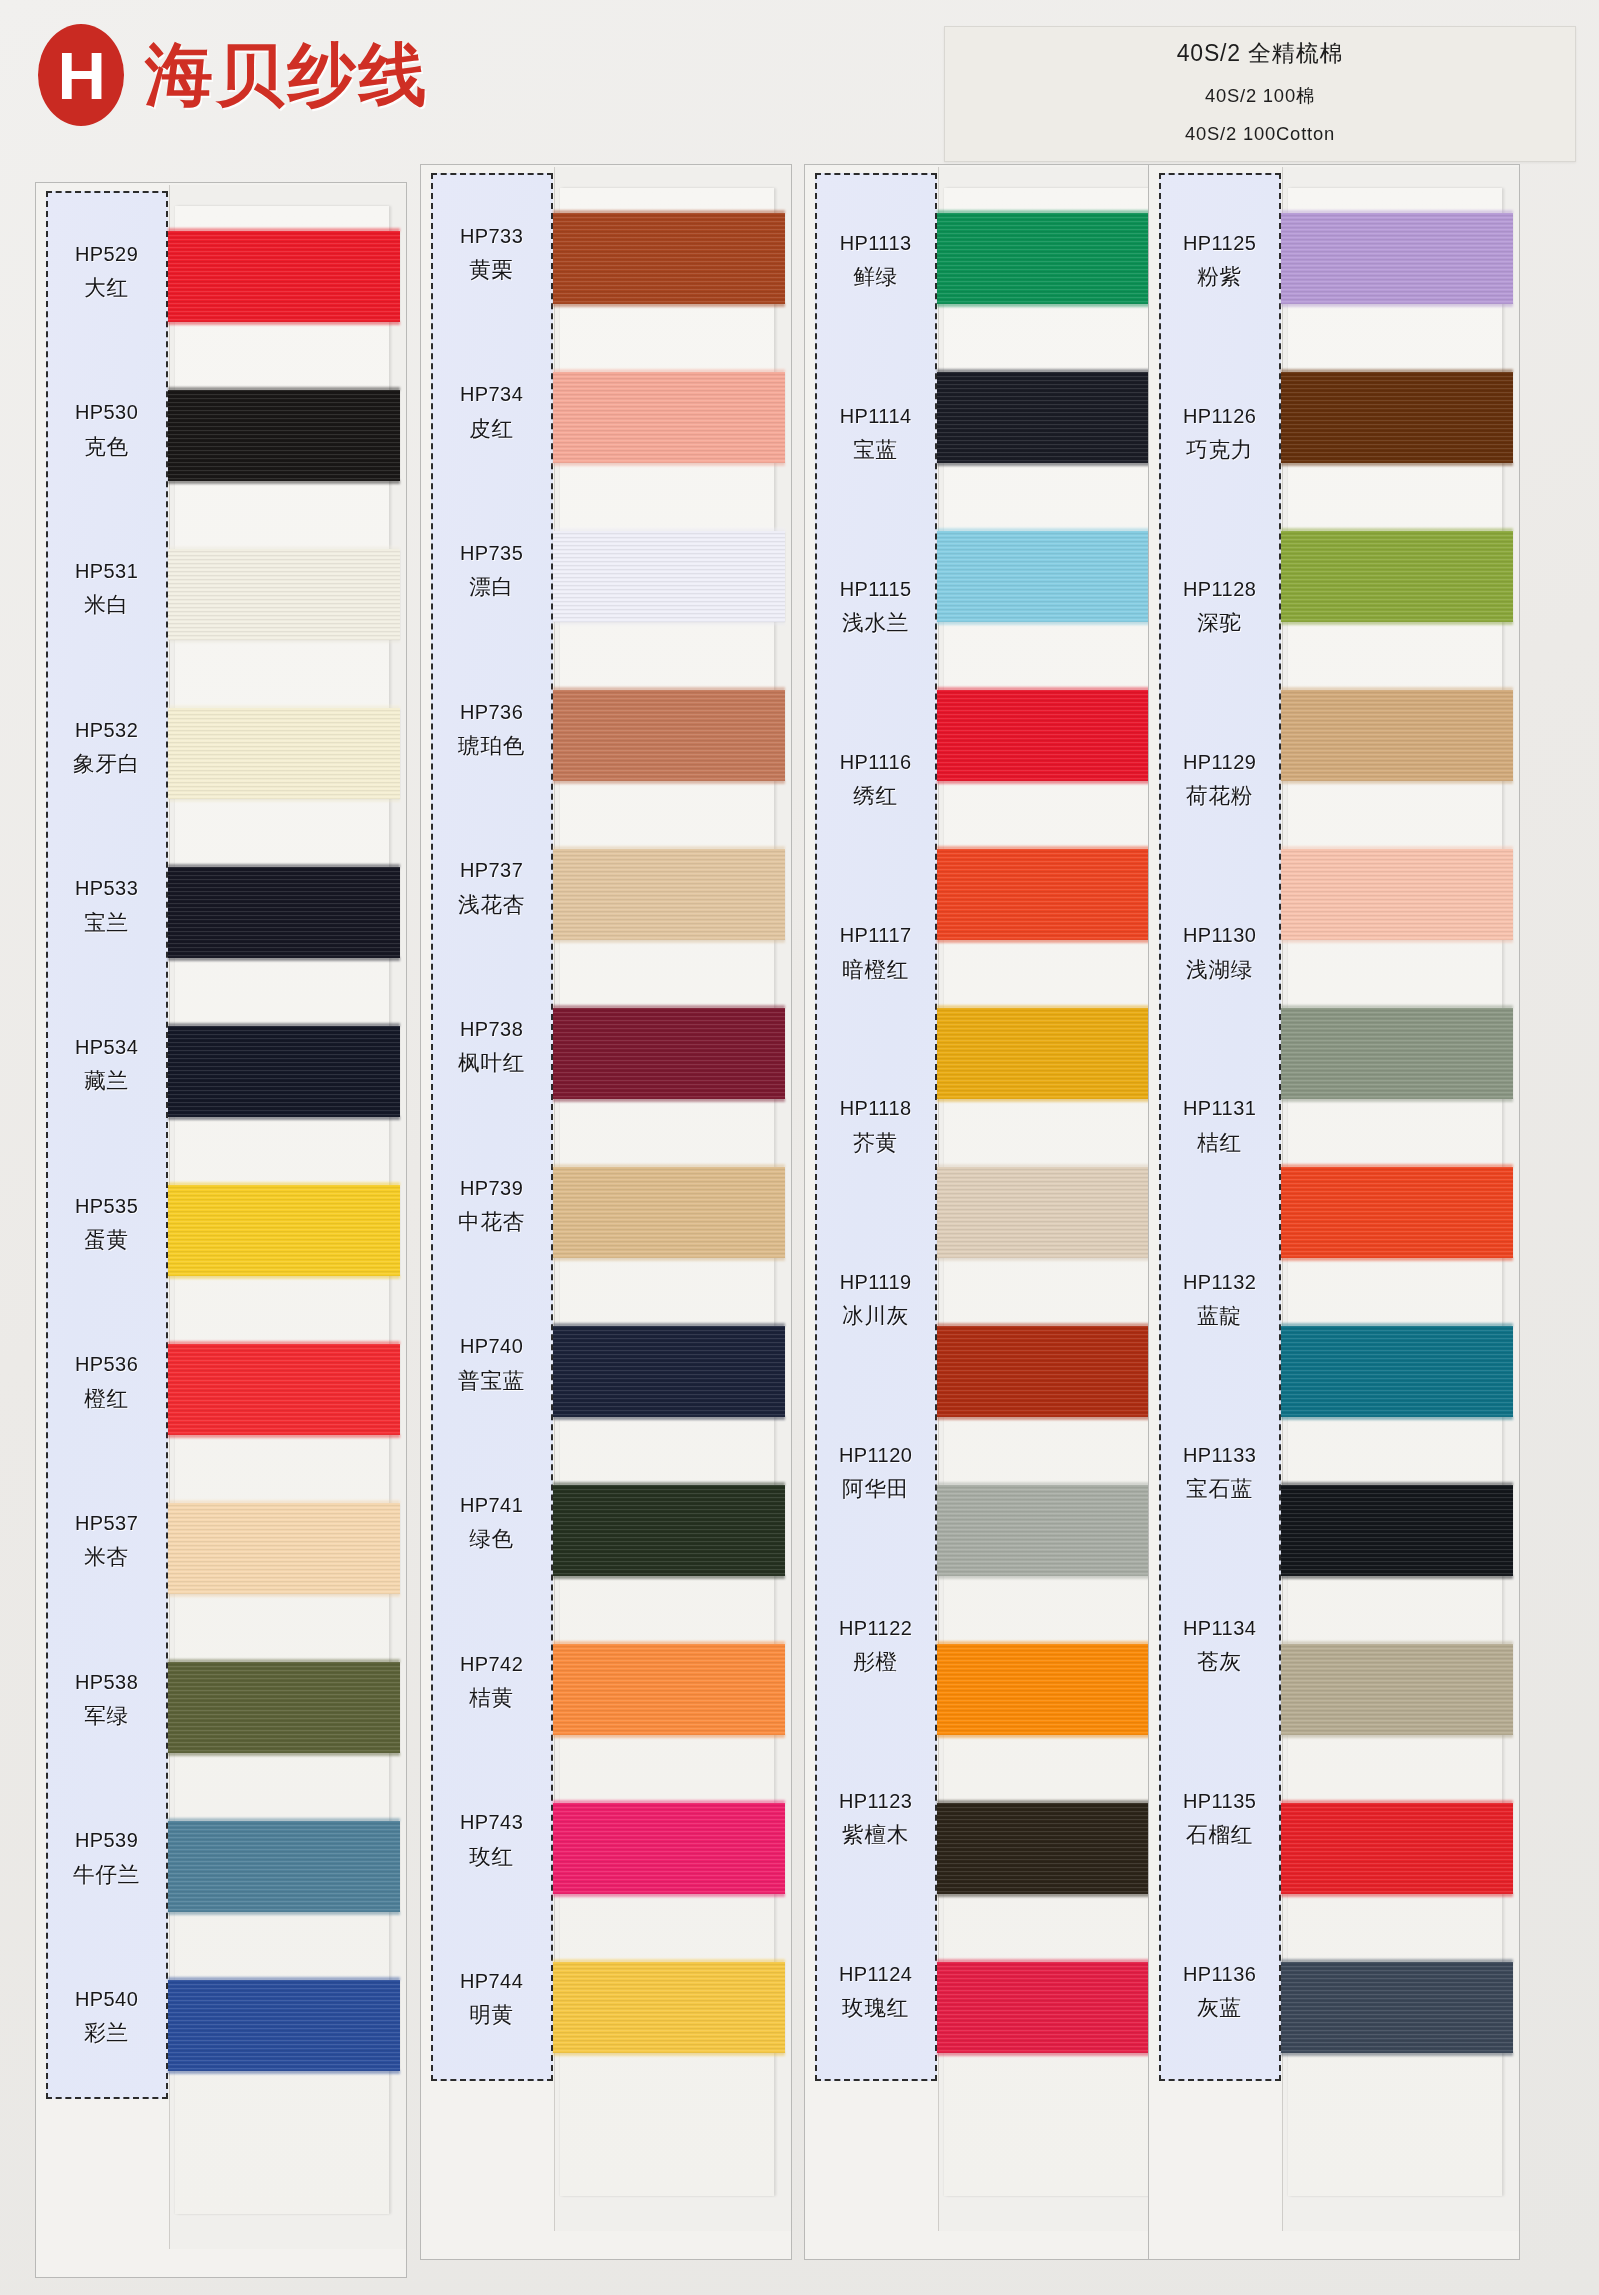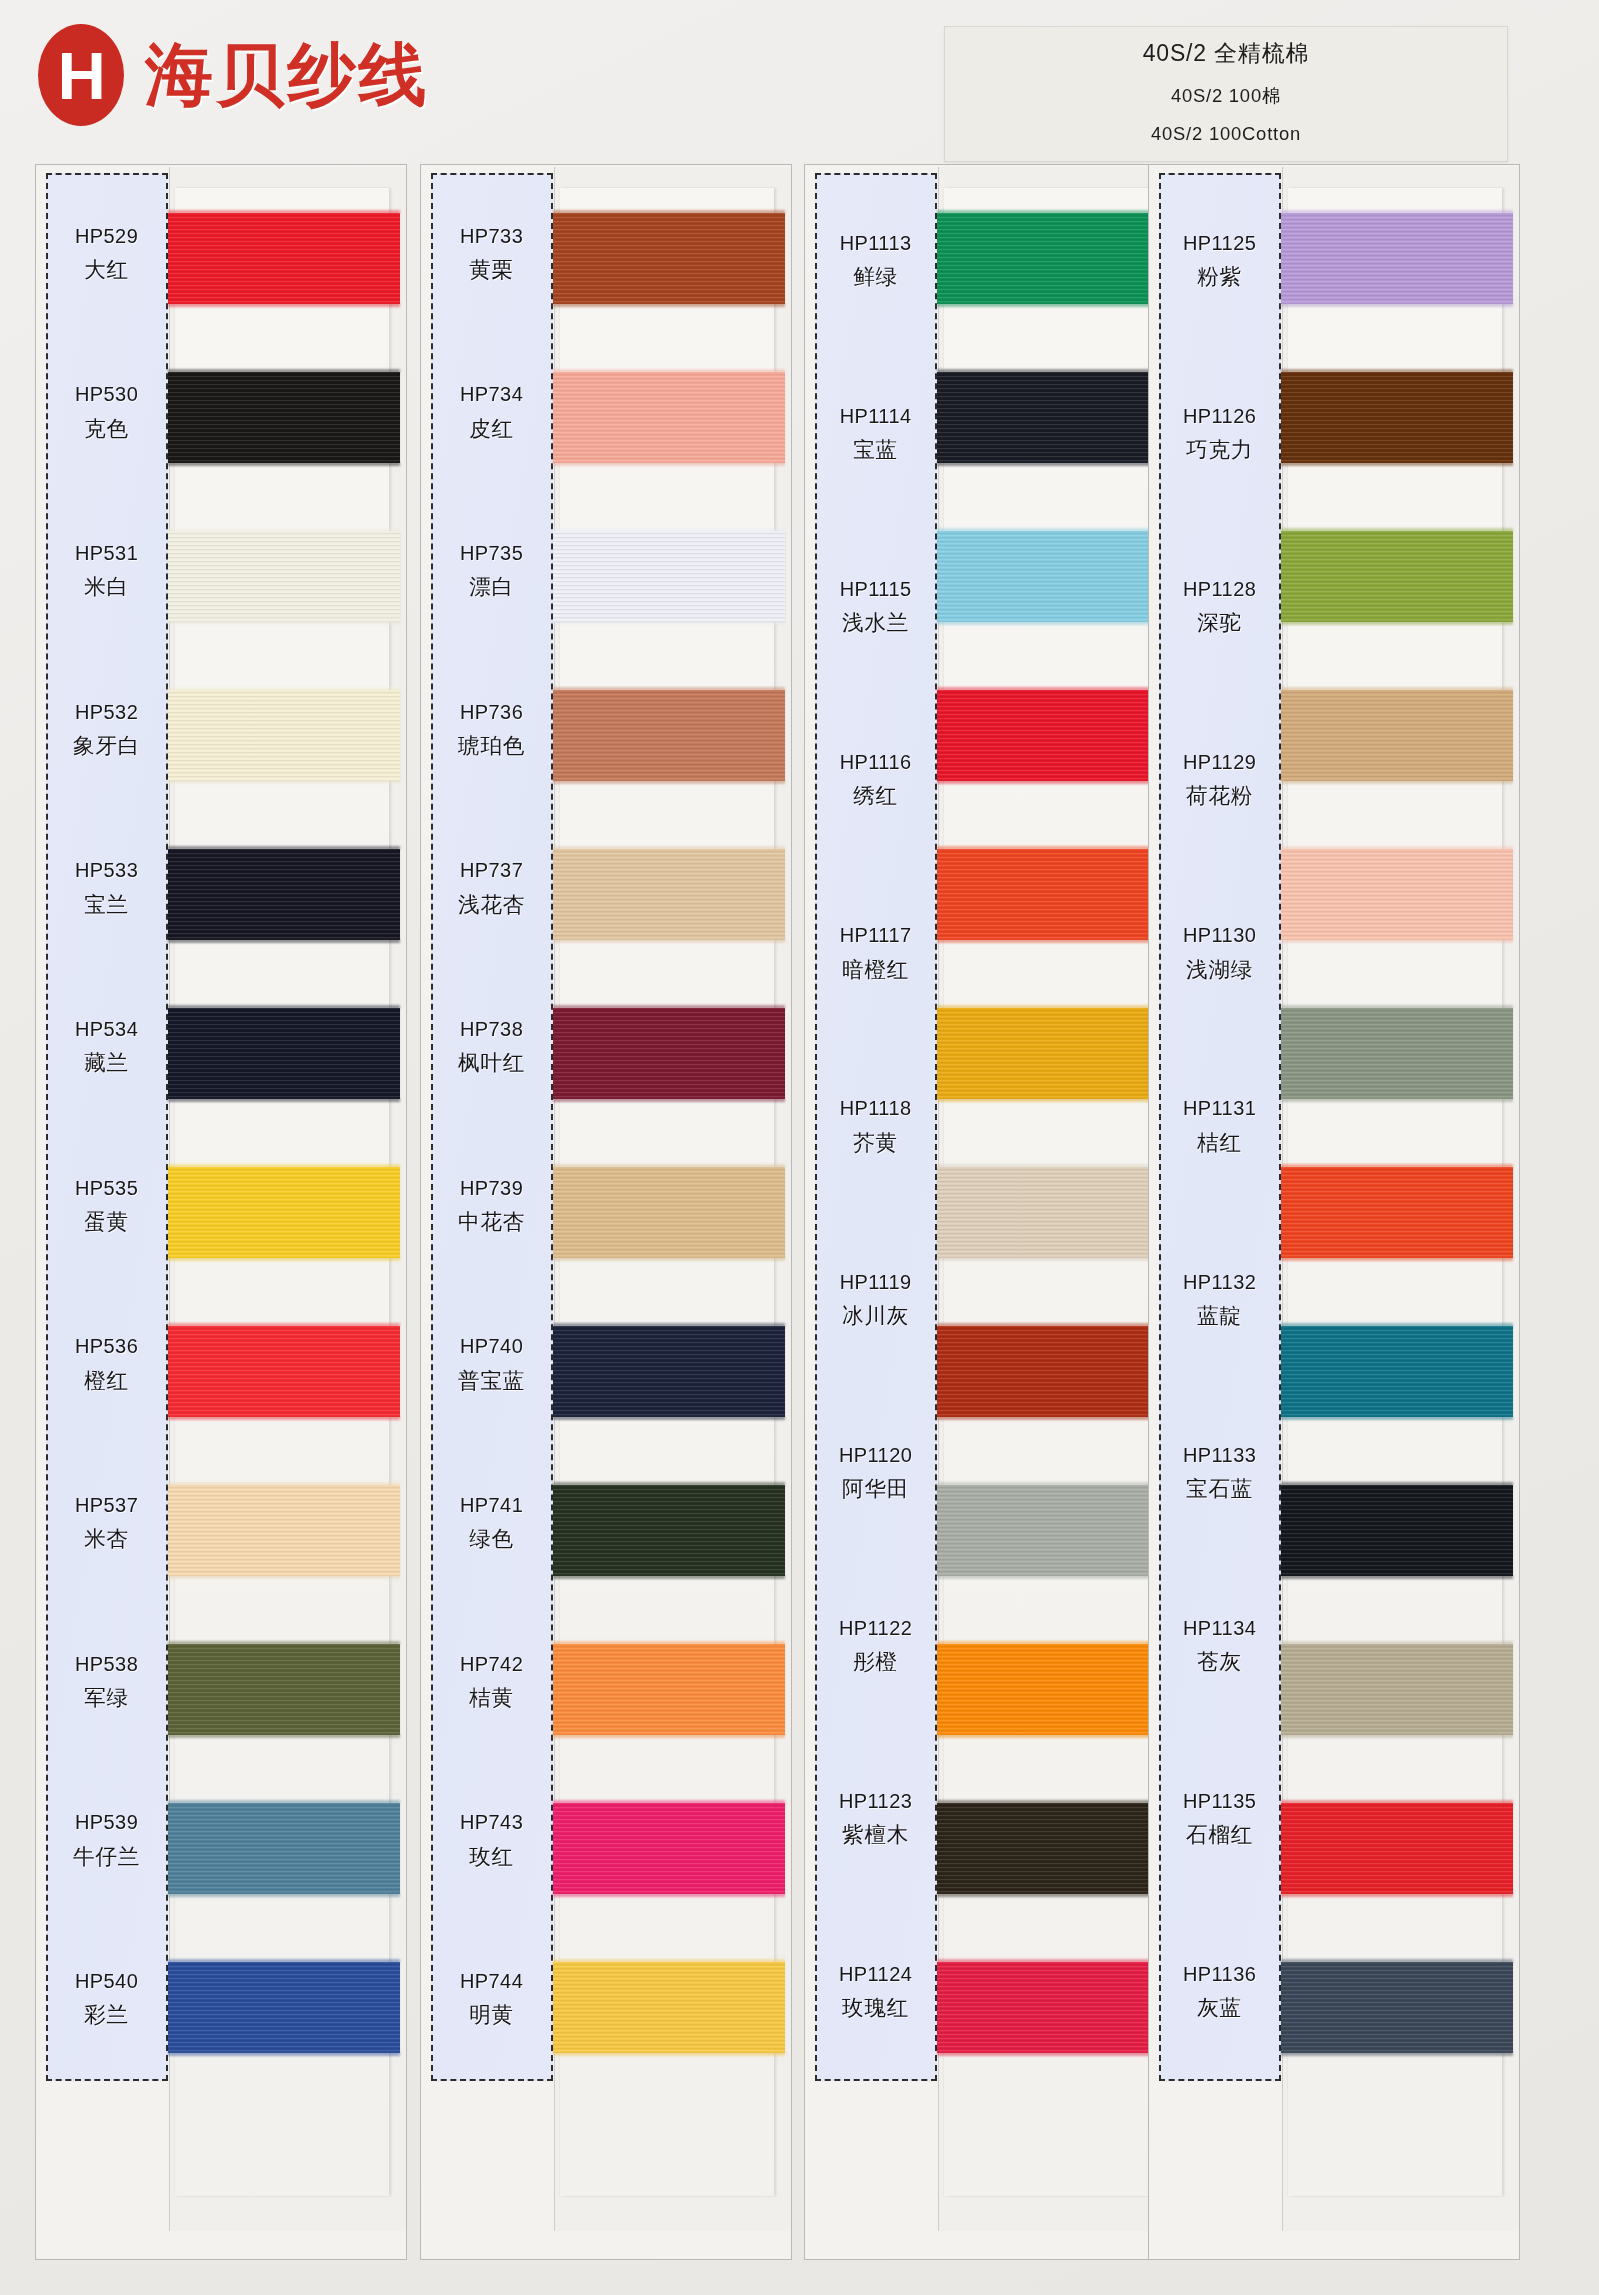--- a/index.html
+++ b/index.html
@@ -30,41 +30,41 @@
   }
   #brand-name {
     color: #cf2f24; font-size: 68px; font-weight: bold; line-height: 1;
     letter-spacing: 3.2px;
     font-family: "DejaVu Sans", "Liberation Sans", sans-serif;
     text-shadow: 1.6px 1.6px 0 rgba(255,255,255,0.85);
   }
 
   #spec-box {
     position: absolute; left: 944px; top: 25.6px;
-    width: 564px; height: 136px;
+    width: 632px; height: 136px;
     background: #eeece7;
     border: 0.8px solid #d9d7d2;
     box-shadow: 0 0.8px 2.4px rgba(0,0,0,0.06);
     padding-top: 11.2px;
     text-align: center;
   }
   #spec-line1 { font-size: 23px; color: #1d1d1d; letter-spacing: 0.8px; margin-bottom: 14.4px; }
   #spec-line2 { font-size: 18.4px; color: #1d1d1d; letter-spacing: 0.8px; margin-bottom: 14.4px; }
   #spec-line3 { font-size: 18.4px; color: #1d1d1d; letter-spacing: 0.8px; }
 
   
   .column {
     position: absolute;
     top: 164px;
     width: 372px;
     height: 2096px;
     border: 0.8px solid #b9b9b7;
     background: #f3f2ef;
   }
-  #col-0 { left: 35px; }
+  #col-0 { left: 35px; margin-top: 18px; }
   #col-1 { left: 420px; }
   #col-2 { left: 804px; }
   #col-3 { left: 1148px; padding-left: 28px; }
 
   
   .label-strip {
     position: absolute; left: 9.6px; top: 8px;
     width: 122px; height: 1908px;
     background: linear-gradient(100deg,#e6e9f8 0%, #e2e7f7 50%, #e4e8f8 100%);
     border: 2.4px dashed #2b2b2b;

